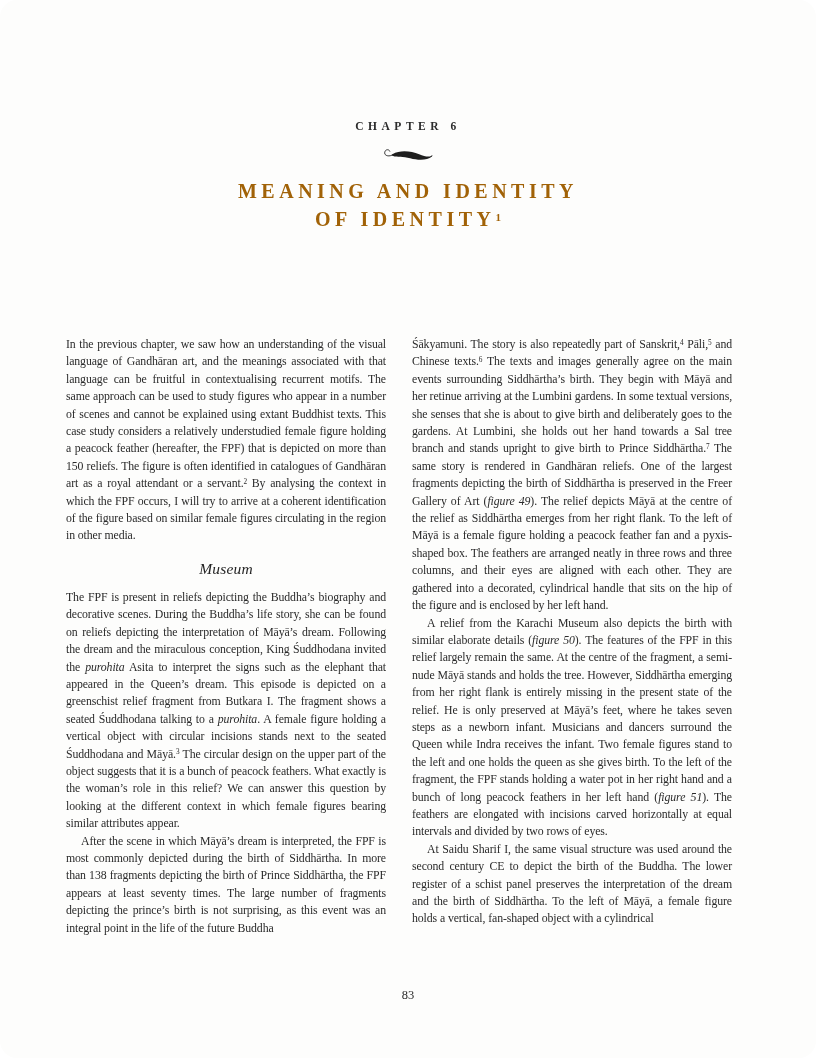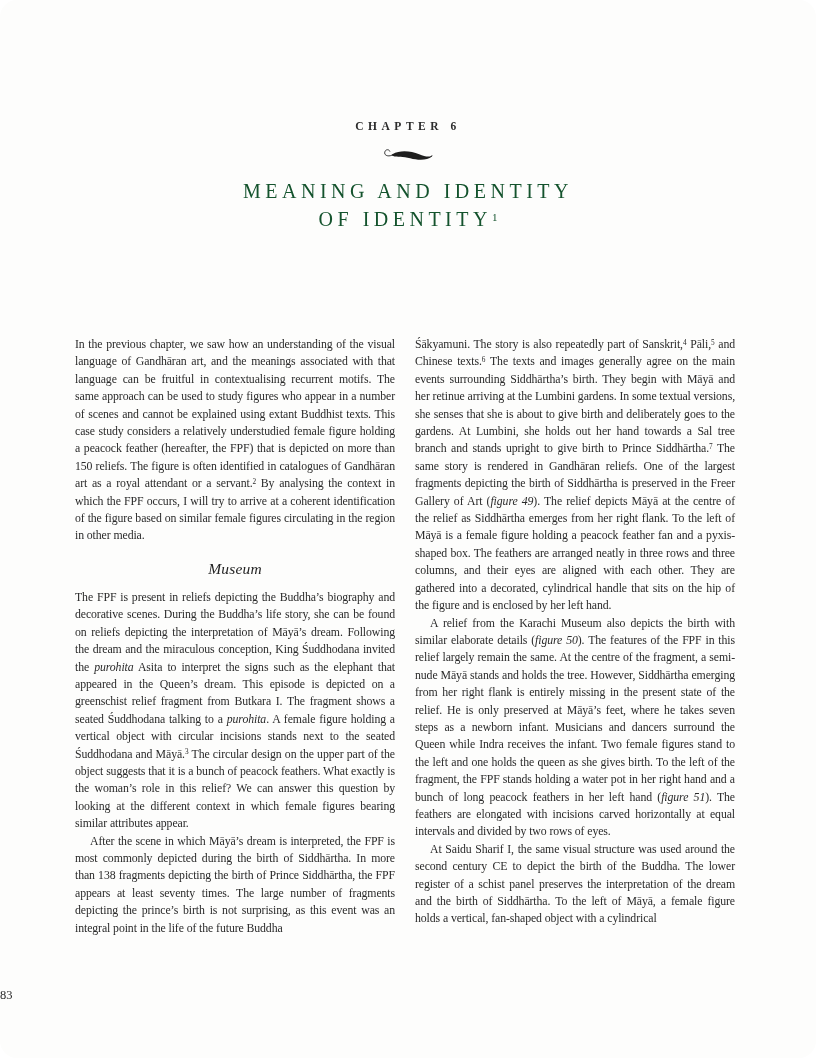--- a/index.html
+++ b/index.html
@@ -20,34 +20,34 @@
     font-size:11.5px;
     font-weight:700;
     letter-spacing:4.5px;
     color:#2c2c2c;
   }
   .ornament{margin:15px auto 0 auto;height:18px;}
   .ornament svg{display:block;margin:0 auto;}
   .chapter-title{
     margin:12px 0 0 0;
     font-size:20px;
-    font-weight:400;
+    font-weight:700;
     letter-spacing:4.5px;
     line-height:28px;
-    color:#14532d;
+    color:#a16207;
   }
   .title-sup{
     font-size:11px;
     letter-spacing:0;
     vertical-align:baseline;
     position:relative;top:-0.5em;
   }
   .columns{
-    position:absolute;top:336px;left:75px;width:666px;
-    display:flex;gap:20px;
+    position:absolute;top:336px;left:66px;width:666px;
+    display:flex;gap:26px;
   }
   .col{width:320px;flex:0 0 320px;}
   .body-para{
     margin:0;
     font-size:11.8px;
     line-height:17.4px;
     letter-spacing:-0.1px;
     text-align:justify;
     color:#2a2a2a;
   }
@@ -61,20 +61,21 @@
   .section-heading{
     margin:15px 0 11px 0;
     text-align:center;
     font-style:italic;
     font-size:15.5px;
     letter-spacing:0.2px;
     color:#242424;
   }
   .folio{
     position:absolute;top:988px;left:0;width:100%;
+    text-align:center;
     font-size:12.5px;
     color:#2a2a2a;
   }
 </style>
 </head>
 <body>
 
 <div class="page">
 
   <header class="chapter-head">

